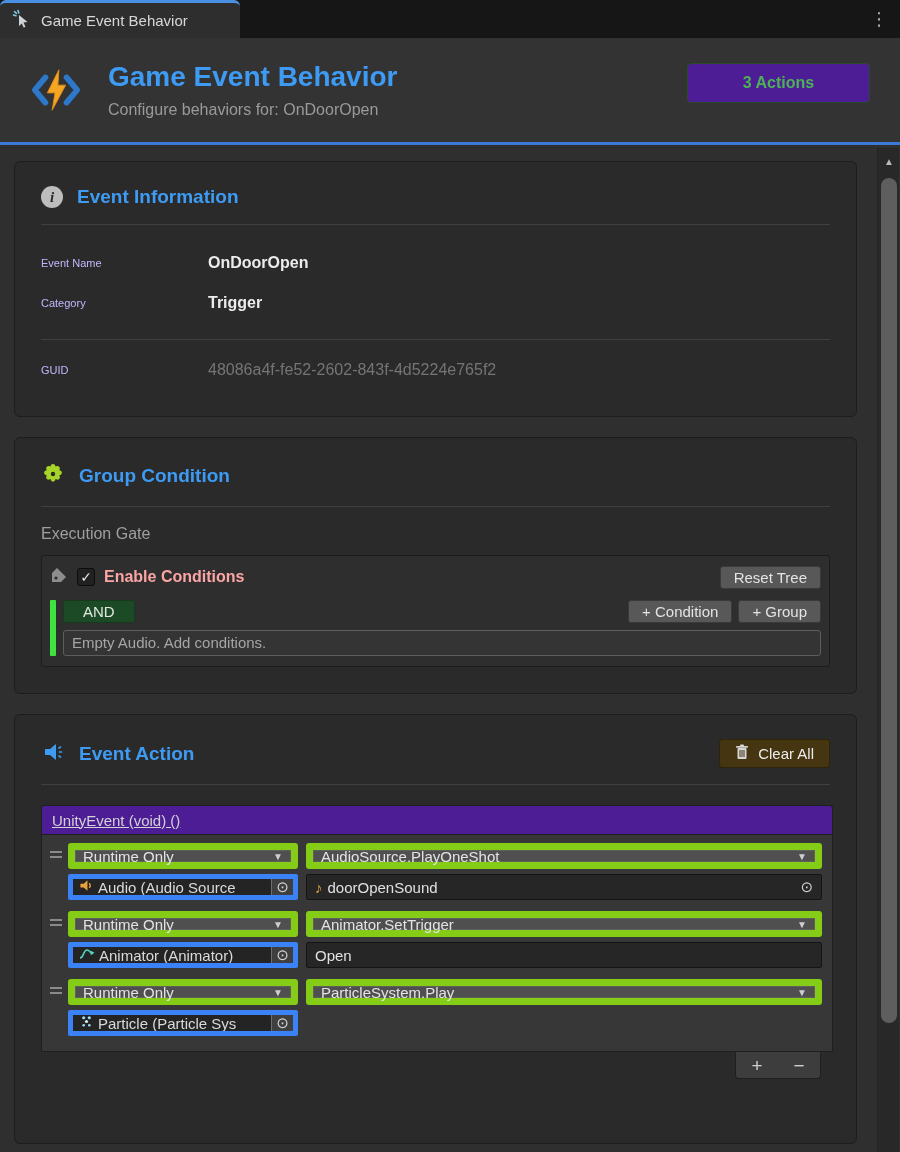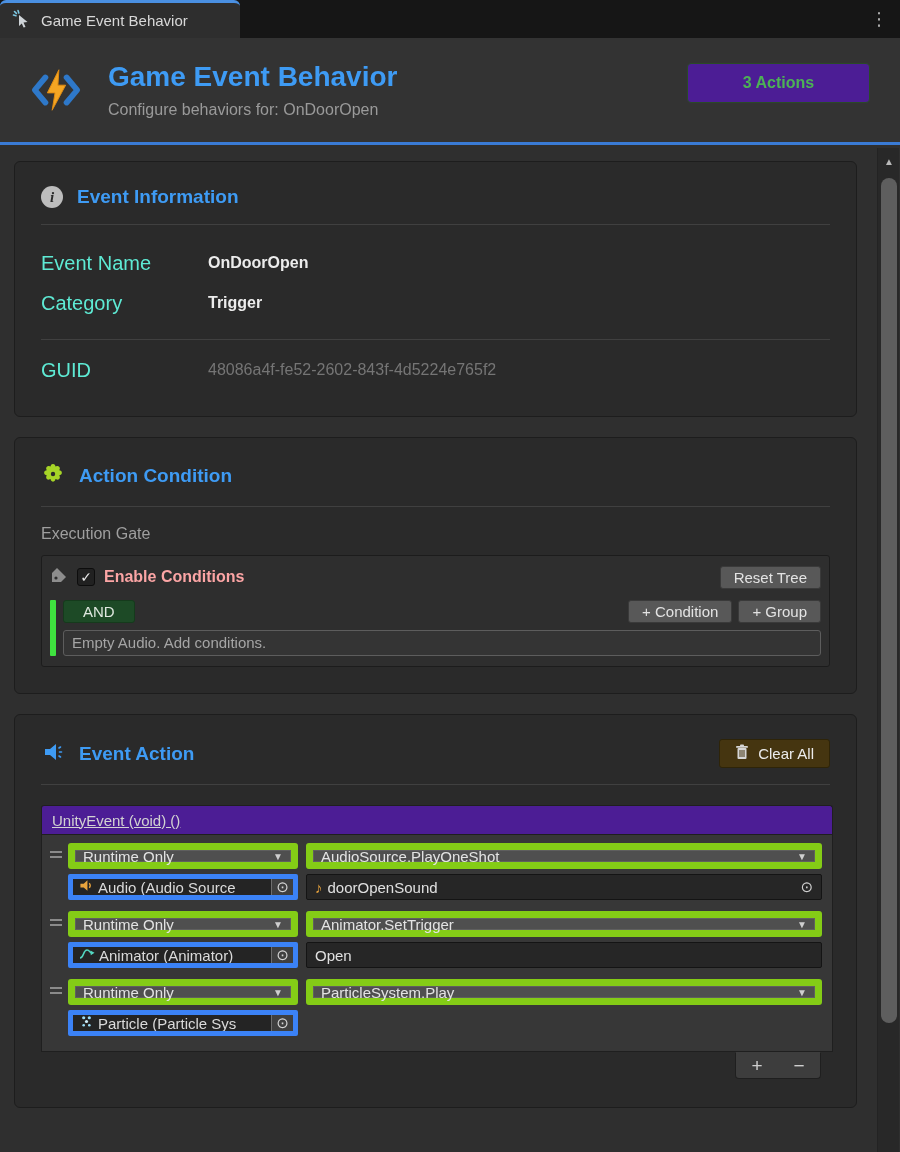--- a/index.html
+++ b/index.html
@@ -34,21 +34,21 @@
   .content { padding:16px 0 0 14px; width:877px; }
   .card {
     width:843px; background:#2a2a2a; border:1px solid #1d1d1d; border-radius:6px;
     padding:24px 26px 26px 26px; margin-bottom:20px;
   }
   .card-head { display:flex; align-items:center; gap:14px; }
   .card-head h2 { color:#3e9bf4; font-size:19px; font-weight:bold; flex:1; }
   .divider { height:1px; background:#404040; margin:16px 0 0 0; }
   
   .field-row { display:flex; align-items:center; height:40px; }
-  .field-label { width:167px; color:#5eead4; font-size:20px; }
+  .field-label { width:167px; color:#c4b5fd; font-size:11px; }
   .field-value { color:#ececec; font-size:16px; font-weight:bold; }
   .field-value.dim { color:#757575; font-weight:normal; }
   .info-circle {
     width:22px; height:22px; border-radius:50%; background:#bdbdbd; color:#2a2a2a;
     font-size:15px; font-weight:bold; display:flex; align-items:center; justify-content:center;
     font-family:"Liberation Serif", serif; font-style:italic;
   }
   
   .exec-gate { color:#9f9f9f; font-size:16px; margin:18px 0 12px 0; }
   .tree-box { border:1px solid #1c1c1c; border-radius:3px; background:#2e2e2e; padding:6px 8px 10px 8px; }
@@ -181,21 +181,21 @@
   </div>
 
   <div class="card">
     <div class="card-head">
       <span>
         <svg width="24" height="24" viewBox="0 0 24 24">
           <path fill="#a6d427" d="M10 3 a2.4 2.4 0 0 1 4 0 l0.5 1.5 1.5-0.5 a2.4 2.4 0 0 1 2.8 2.8 l-0.5 1.5 1.5 0.5 a2.4 2.4 0 0 1 0 4 l-1.5 0.5 0.5 1.5 a2.4 2.4 0 0 1 -2.8 2.8 l-1.5-0.5 -0.5 1.5 a2.4 2.4 0 0 1 -4 0 l-0.5-1.5 -1.5 0.5 a2.4 2.4 0 0 1 -2.8-2.8 l0.5-1.5 -1.5-0.5 a2.4 2.4 0 0 1 0-4 l1.5-0.5 -0.5-1.5 a2.4 2.4 0 0 1 2.8-2.8 l1.5 0.5 Z"></path>
           <circle cx="12" cy="12" r="2.2" fill="#2a2a2a"></circle>
         </svg>
       </span>
-      <h2>Action Condition</h2>
+      <h2>Group Condition</h2>
     </div>
     <div class="divider"></div>
     <div class="exec-gate">Execution Gate</div>
     <div class="tree-box">
       <div class="tree-row">
         <span>
           <svg width="18" height="18" viewBox="0 0 18 18">
             <path d="M2 7 L7 2 L16 2 L16 11 L11 16 Z" fill="#8d8d8d" transform="rotate(180 9 9)"></path>
             <circle cx="6" cy="12" r="1.6" fill="#2e2e2e"></circle>
           </svg>
@@ -212,21 +212,21 @@
             <span class="spacer"></span>
             <button class="btn">+ Condition</button>
             <button class="btn">+ Group</button>
           </div>
           <div class="empty-box">Empty Audio. Add conditions.</div>
         </div>
       </div>
     </div>
   </div>
 
-  <div class="card" style="padding-bottom:28px;">
+  <div class="card" style="padding-bottom:64px;">
     <div class="card-head">
       <span>
         <svg width="24" height="24" viewBox="0 0 24 24">
           <path d="M4 9 L9 9 L15 4 L15 20 L9 15 L4 15 Z" fill="#3e9bf4"></path>
           <g stroke="#3e9bf4" stroke-width="1.6" stroke-linecap="round">
             <line x1="18" y1="8" x2="19.5" y2="7"></line>
               <line x1="18.5" y1="12" x2="20.5" y2="12"></line>
               <line x1="18" y1="16" x2="19.5" y2="17"></line>
           </g>
         </svg>

